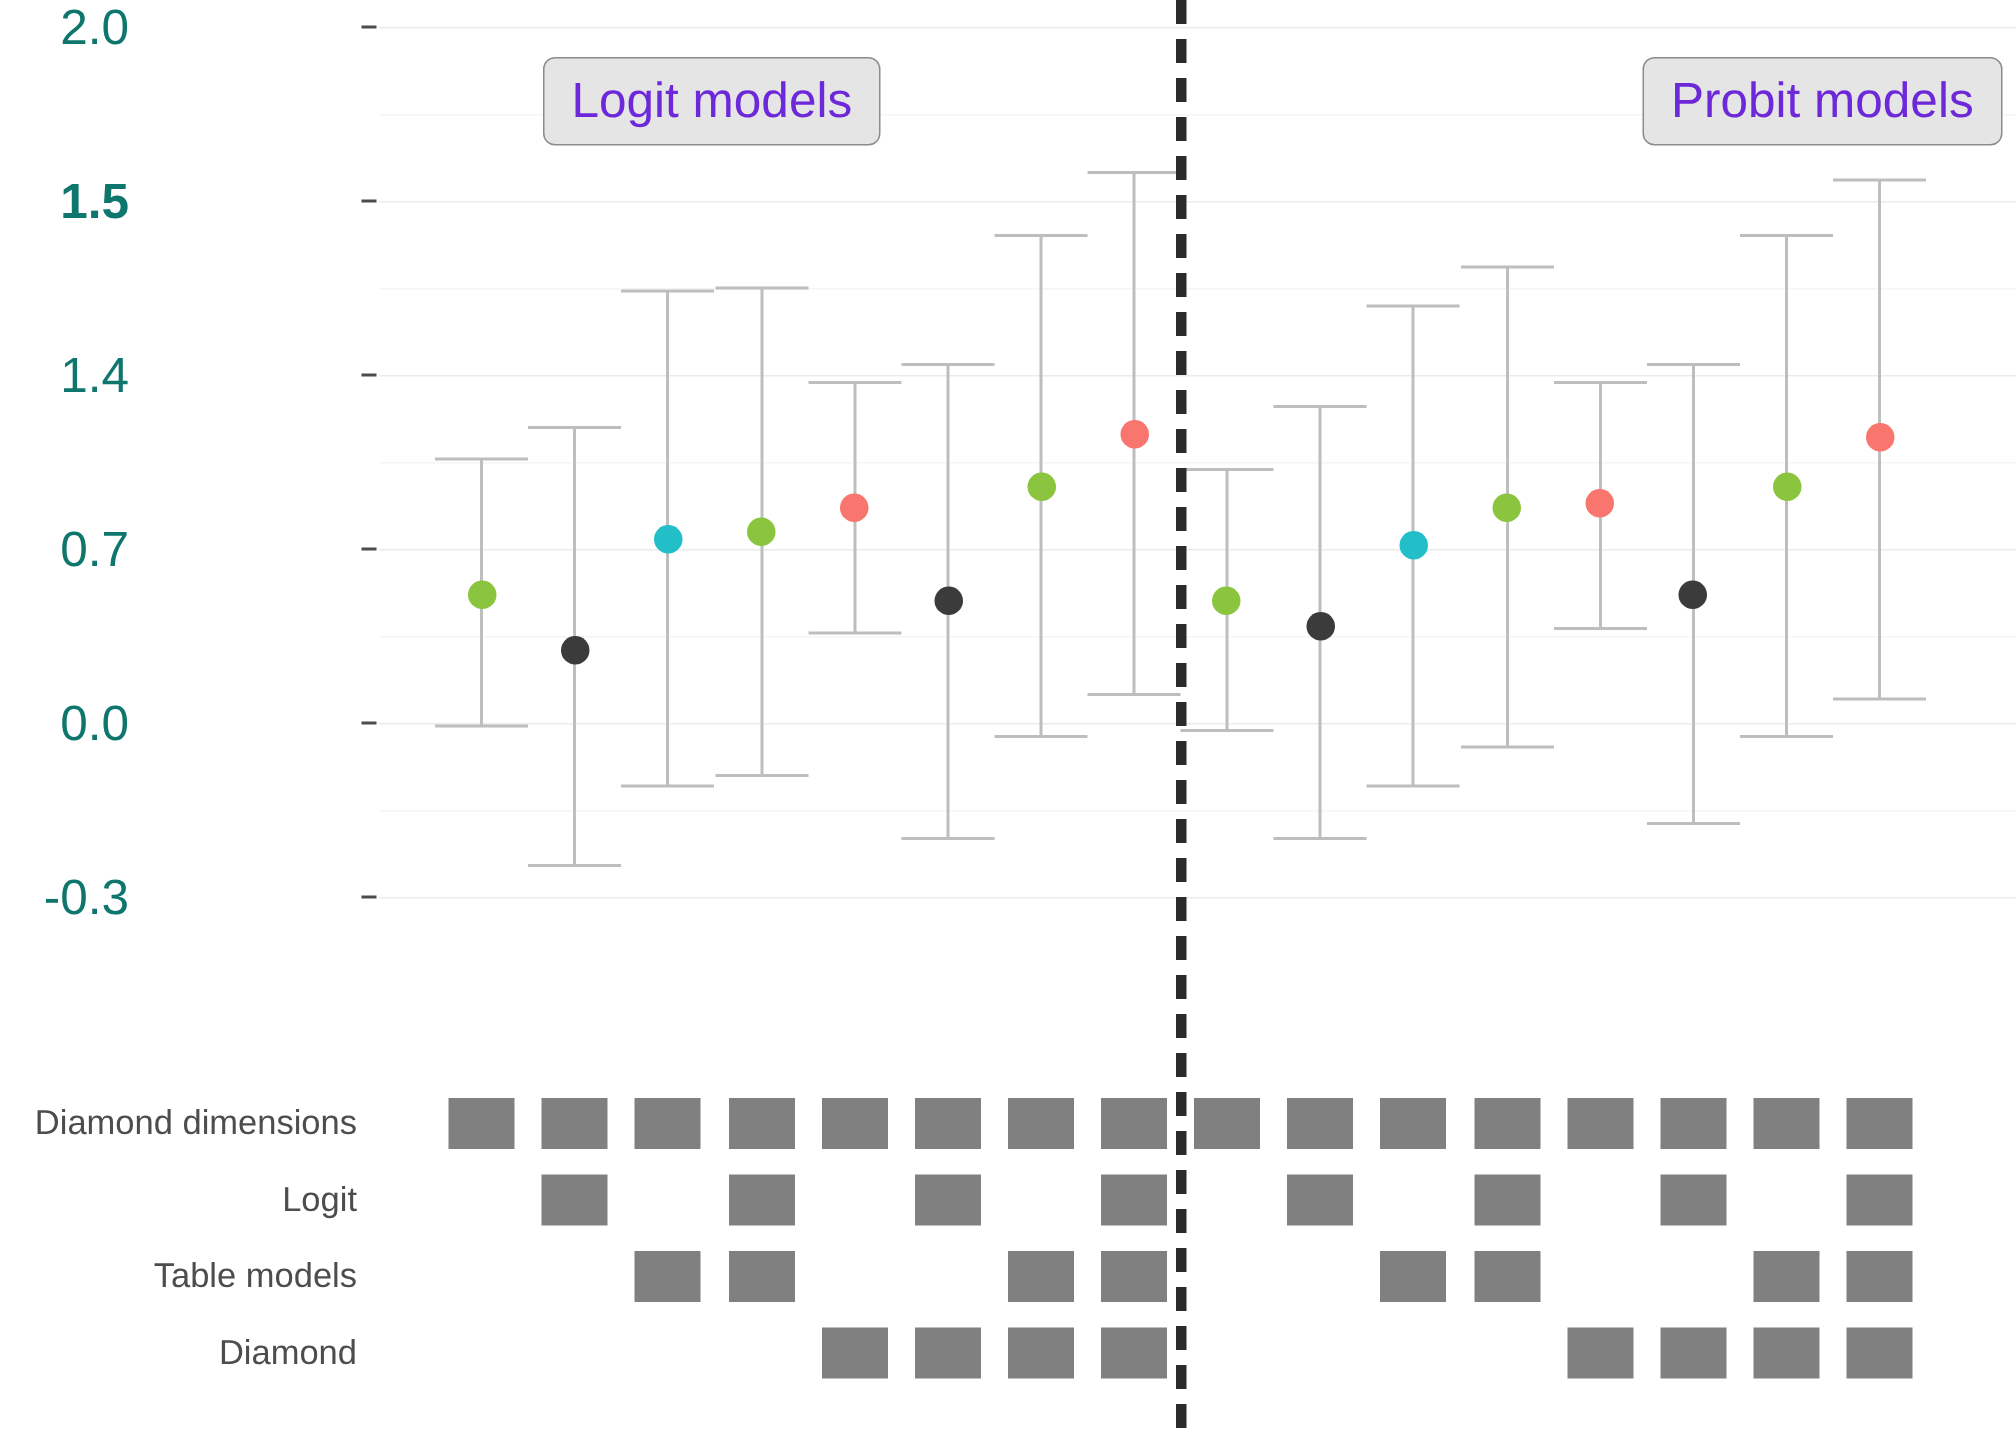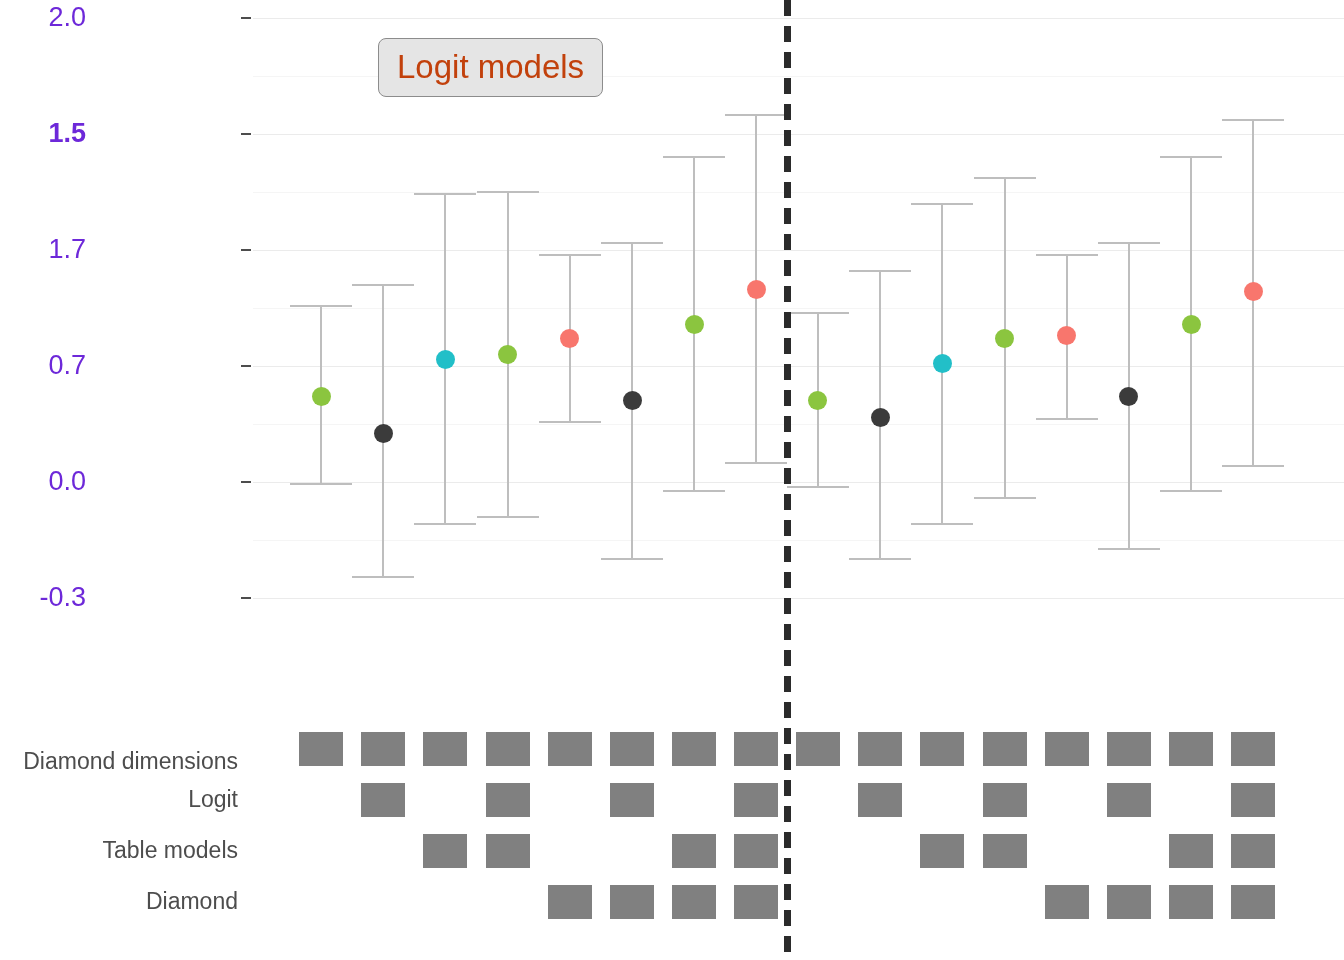--- a/index.html
+++ b/index.html
@@ -15,36 +15,36 @@
   
   #coef-panel{position:absolute;left:0;top:0;width:1344px;height:660px;}
   #plot-area{position:absolute;left:253px;top:0;width:1091px;height:620px;background:#ffffff;}
 
   .gridline{position:absolute;left:0;width:1091px;height:1px;background:#ebebeb;}
   .gridline.major{background:#ebebeb;}
   .gridline.minor{background:#f5f5f5;}
 
   .ytick-label{
     position:absolute;right:1258px;text-align:right;
-    color:#6d28d9;font-size:27px;line-height:27px;white-space:nowrap;
+    color:#0f766e;font-size:33px;line-height:27px;white-space:nowrap;
   }
   .ytick-mark{position:absolute;width:10px;height:2px;background:#4d4d4d;}
 
   
   .errbar{position:absolute;width:2px;background:#bebebe;}
   .errcap{position:absolute;height:2px;background:#bebebe;}
 
   
   .pt{position:absolute;width:19px;height:19px;border-radius:50%;}
 
   
   .strip{
     position:absolute;background:#e5e5e5;border:1px solid #8c8c8c;
-    border-radius:8px;color:#c2410c;font-size:33px;line-height:33px;
-    padding:11px 18px 13px 18px;white-space:nowrap;margin-left:16px;
+    border-radius:8px;color:#6d28d9;font-size:33px;line-height:33px;
+    padding:11px 18px 13px 18px;white-space:nowrap;
   }
 
   
   .divider{
     position:absolute;top:0;width:7px;height:960px;
     background:repeating-linear-gradient(to bottom,#2b2b2b 0px,#2b2b2b 16px,rgba(255,255,255,0) 16px,rgba(255,255,255,0) 26px);
   }
 
   
   #spec-panel{position:absolute;left:0;top:660px;width:1344px;height:300px;}
@@ -134,33 +134,34 @@
         <div class="pt" style="left: 928.6px; top: 314.74px; background: rgb(139, 197, 63);"></div>
         <div class="errbar" style="left: 999.3px; top: 120.08px; height: 345.68px;"></div>
         <div class="errcap" style="left: 969.3px; top: 119.08px; width: 62px;"></div>
         <div class="errcap" style="left: 969.3px; top: 464.76px; width: 62px;"></div>
         <div class="pt" style="left: 990.8px; top: 282.26px; background: rgb(248, 118, 109);"></div>
       </div>
   <div class="ytick-label" style="top: 4px;">2.0</div>
       <div class="ytick-mark" style="left: 241px; top: 17px;"></div>
       <div class="ytick-label" style="top: 120px; font-weight: bold;">1.5</div>
       <div class="ytick-mark" style="left: 241px; top: 133px;"></div>
-      <div class="ytick-label" style="top: 236px;">1.7</div>
+      <div class="ytick-label" style="top: 236px;">1.4</div>
       <div class="ytick-mark" style="left: 241px; top: 249px;"></div>
       <div class="ytick-label" style="top: 352px;">0.7</div>
       <div class="ytick-mark" style="left: 241px; top: 365px;"></div>
       <div class="ytick-label" style="top: 468px;">0.0</div>
       <div class="ytick-mark" style="left: 241px; top: 481px;"></div>
       <div class="ytick-label" style="top: 584px;">-0.3</div>
       <div class="ytick-mark" style="left: 241px; top: 597px;"></div>
       <div class="strip" style="left: 362px; top: 38px;">Logit models</div>
+      <div class="strip" style="left: 1095px; top: 38px;">Probit models</div>
     </div>
 
   <div id="spec-panel">
-      <div class="spec-row-label" style="top: 90px; margin-left: 40px;">Diamond dimensions</div>
+      <div class="spec-row-label" style="top: 77px; margin-left: 40px;">Diamond dimensions</div>
       <div class="spec-row-label" style="top: 128px;">Logit</div>
       <div class="spec-row-label" style="top: 179px;">Table models</div>
       <div class="spec-row-label" style="top: 230px;">Diamond</div>
       <div class="spec-cell" style="left: 299px; top: 72px;"></div>
       <div class="spec-cell" style="left: 361.2px; top: 72px;"></div>
       <div class="spec-cell" style="left: 423.4px; top: 72px;"></div>
       <div class="spec-cell" style="left: 485.6px; top: 72px;"></div>
       <div class="spec-cell" style="left: 547.8px; top: 72px;"></div>
       <div class="spec-cell" style="left: 610px; top: 72px;"></div>
       <div class="spec-cell" style="left: 672.2px; top: 72px;"></div>

